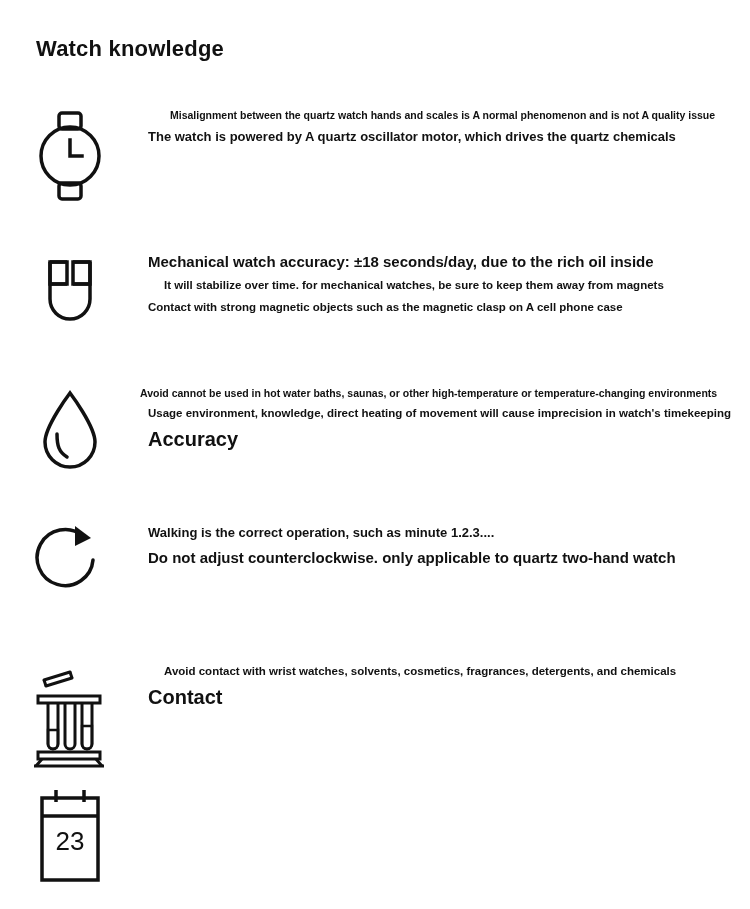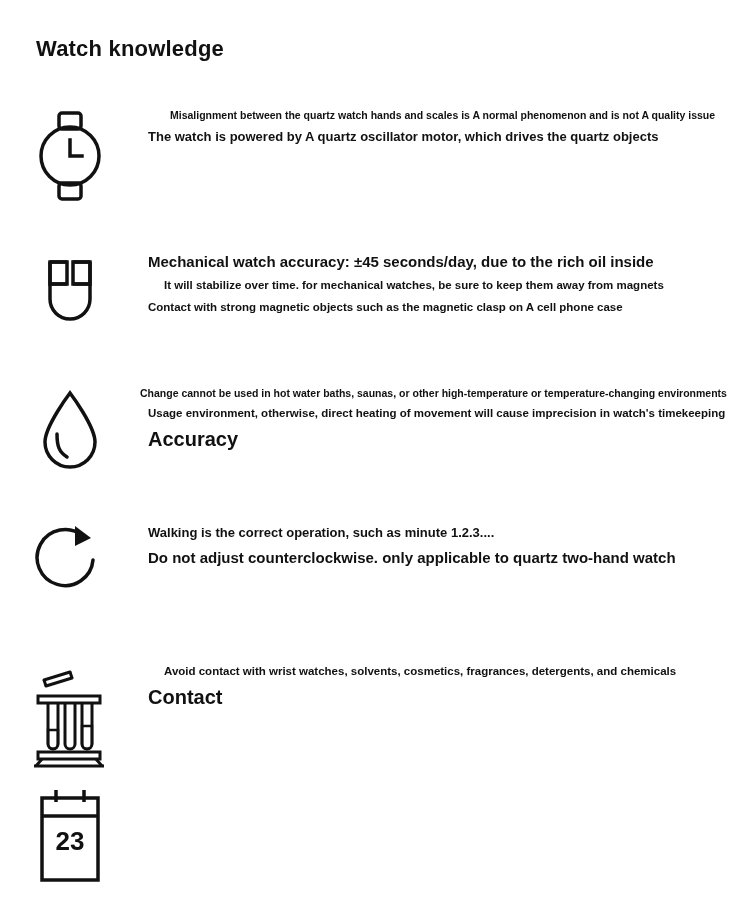--- a/index.html
+++ b/index.html
@@ -37,21 +37,20 @@
     display: flex;
     align-items: flex-start;
   }
   .icon-cell {
     width: 140px;
     min-width: 140px;
     display: flex;
     justify-content: center;
     align-items: flex-end;
     padding-top: 2px;
-    font-weight: bold;
   }
   .text-cell {
     flex: 1;
     padding-right: 28px;
   }
   .line {
     display: block;
     line-height: 1.35;
     color: #111111;
     white-space: nowrap;
@@ -89,56 +88,56 @@
         <svg width="70" height="92" viewBox="0 0 70 92">
           <rect x="24" y="3" width="22" height="16" rx="3" fill="none" stroke="#111" stroke-width="3.5"></rect>
           <rect x="24" y="73" width="22" height="16" rx="3" fill="none" stroke="#111" stroke-width="3.5"></rect>
           <circle cx="35" cy="46" r="29" fill="none" stroke="#111" stroke-width="3.5"></circle>
           <path d="M35 30 L35 46 L47 46" fill="none" stroke="#111" stroke-width="3.5" stroke-linecap="square"></path>
         </svg>
       </span>
     </div>
     <div class="text-cell">
       <span class="line t-tiny ind-30">Misalignment between the quartz watch hands and scales is A normal phenomenon and is not A quality issue</span>
-      <span class="line t-med ind-8 gap-3">The watch is powered by A quartz oscillator motor, which drives the quartz objects</span>
+      <span class="line t-med ind-8 gap-3">The watch is powered by A quartz oscillator motor, which drives the quartz chemicals</span>
     </div>
   </div>
 
   <div class="section" style="top: 252px;">
     <div class="icon-cell">
       <span>
         <svg width="70" height="78" viewBox="0 0 70 78">
           <path d="M15 8 L15 45 A20 20 0 0 0 55 45 L55 8" fill="none" stroke="#111" stroke-width="3.5"></path>
           <path d="M15 8 L32 8 M38 8 L55 8" stroke="#111" stroke-width="3.5"></path>
           <line x1="15" y1="30" x2="32" y2="30" stroke="#111" stroke-width="3.5"></line>
           <line x1="38" y1="30" x2="55" y2="30" stroke="#111" stroke-width="3.5"></line>
           <path d="M15 8 L15 30 L32 30 L32 8 Z" fill="none" stroke="#111" stroke-width="3.5"></path>
           <path d="M38 8 L38 30 L55 30 L55 8 Z" fill="none" stroke="#111" stroke-width="3.5"></path>
         </svg>
       </span>
     </div>
     <div class="text-cell">
-      <span class="line t-large ind-8">Mechanical watch accuracy: ±45 seconds/day, due to the rich oil inside</span>
+      <span class="line t-large ind-8">Mechanical watch accuracy: ±18 seconds/day, due to the rich oil inside</span>
       <span class="line t-small ind-16 gap-3">It will stabilize over time. for mechanical watches, be sure to keep them away from magnets</span>
       <span class="line t-small ind-8 gap-3">Contact with strong magnetic objects such as the magnetic clasp on A cell phone case</span>
     </div>
   </div>
 
   <div class="section" style="top: 386px;">
     <div class="icon-cell">
       <span>
         <svg width="70" height="86" viewBox="0 0 70 86">
           <path d="M35 5 C35 5 10 38 10 54 A25 25 0 0 0 60 54 C60 38 35 5 35 5 Z" fill="none" stroke="#111" stroke-width="3.5"></path>
           <path d="M22 46 C22 58 24 64 32 69" fill="none" stroke="#111" stroke-width="3.5" stroke-linecap="round"></path>
         </svg>
       </span>
     </div>
     <div class="text-cell">
-      <span class="line t-tiny ind-0">Change cannot be used in hot water baths, saunas, or other high-temperature or temperature-changing environments</span>
-      <span class="line t-small ind-8 gap-3">Usage environment, otherwise, direct heating of movement will cause imprecision in watch's timekeeping</span>
+      <span class="line t-tiny ind-0">Avoid cannot be used in hot water baths, saunas, or other high-temperature or temperature-changing environments</span>
+      <span class="line t-small ind-8 gap-3">Usage environment, knowledge, direct heating of movement will cause imprecision in watch's timekeeping</span>
       <span class="line t-xl ind-8 gap-2">Accuracy</span>
     </div>
   </div>
 
   <div class="section" style="top: 518px;">
     <div class="icon-cell">
       <span>
         <svg width="70" height="80" viewBox="0 0 70 80">
           <path d="M48 16 A28 28 0 1 0 58 40" fill="none" stroke="#111" stroke-width="3.5" stroke-linecap="round"></path>
           <path d="M40 6 L56 18 L40 26 Z" fill="#111"></path>

